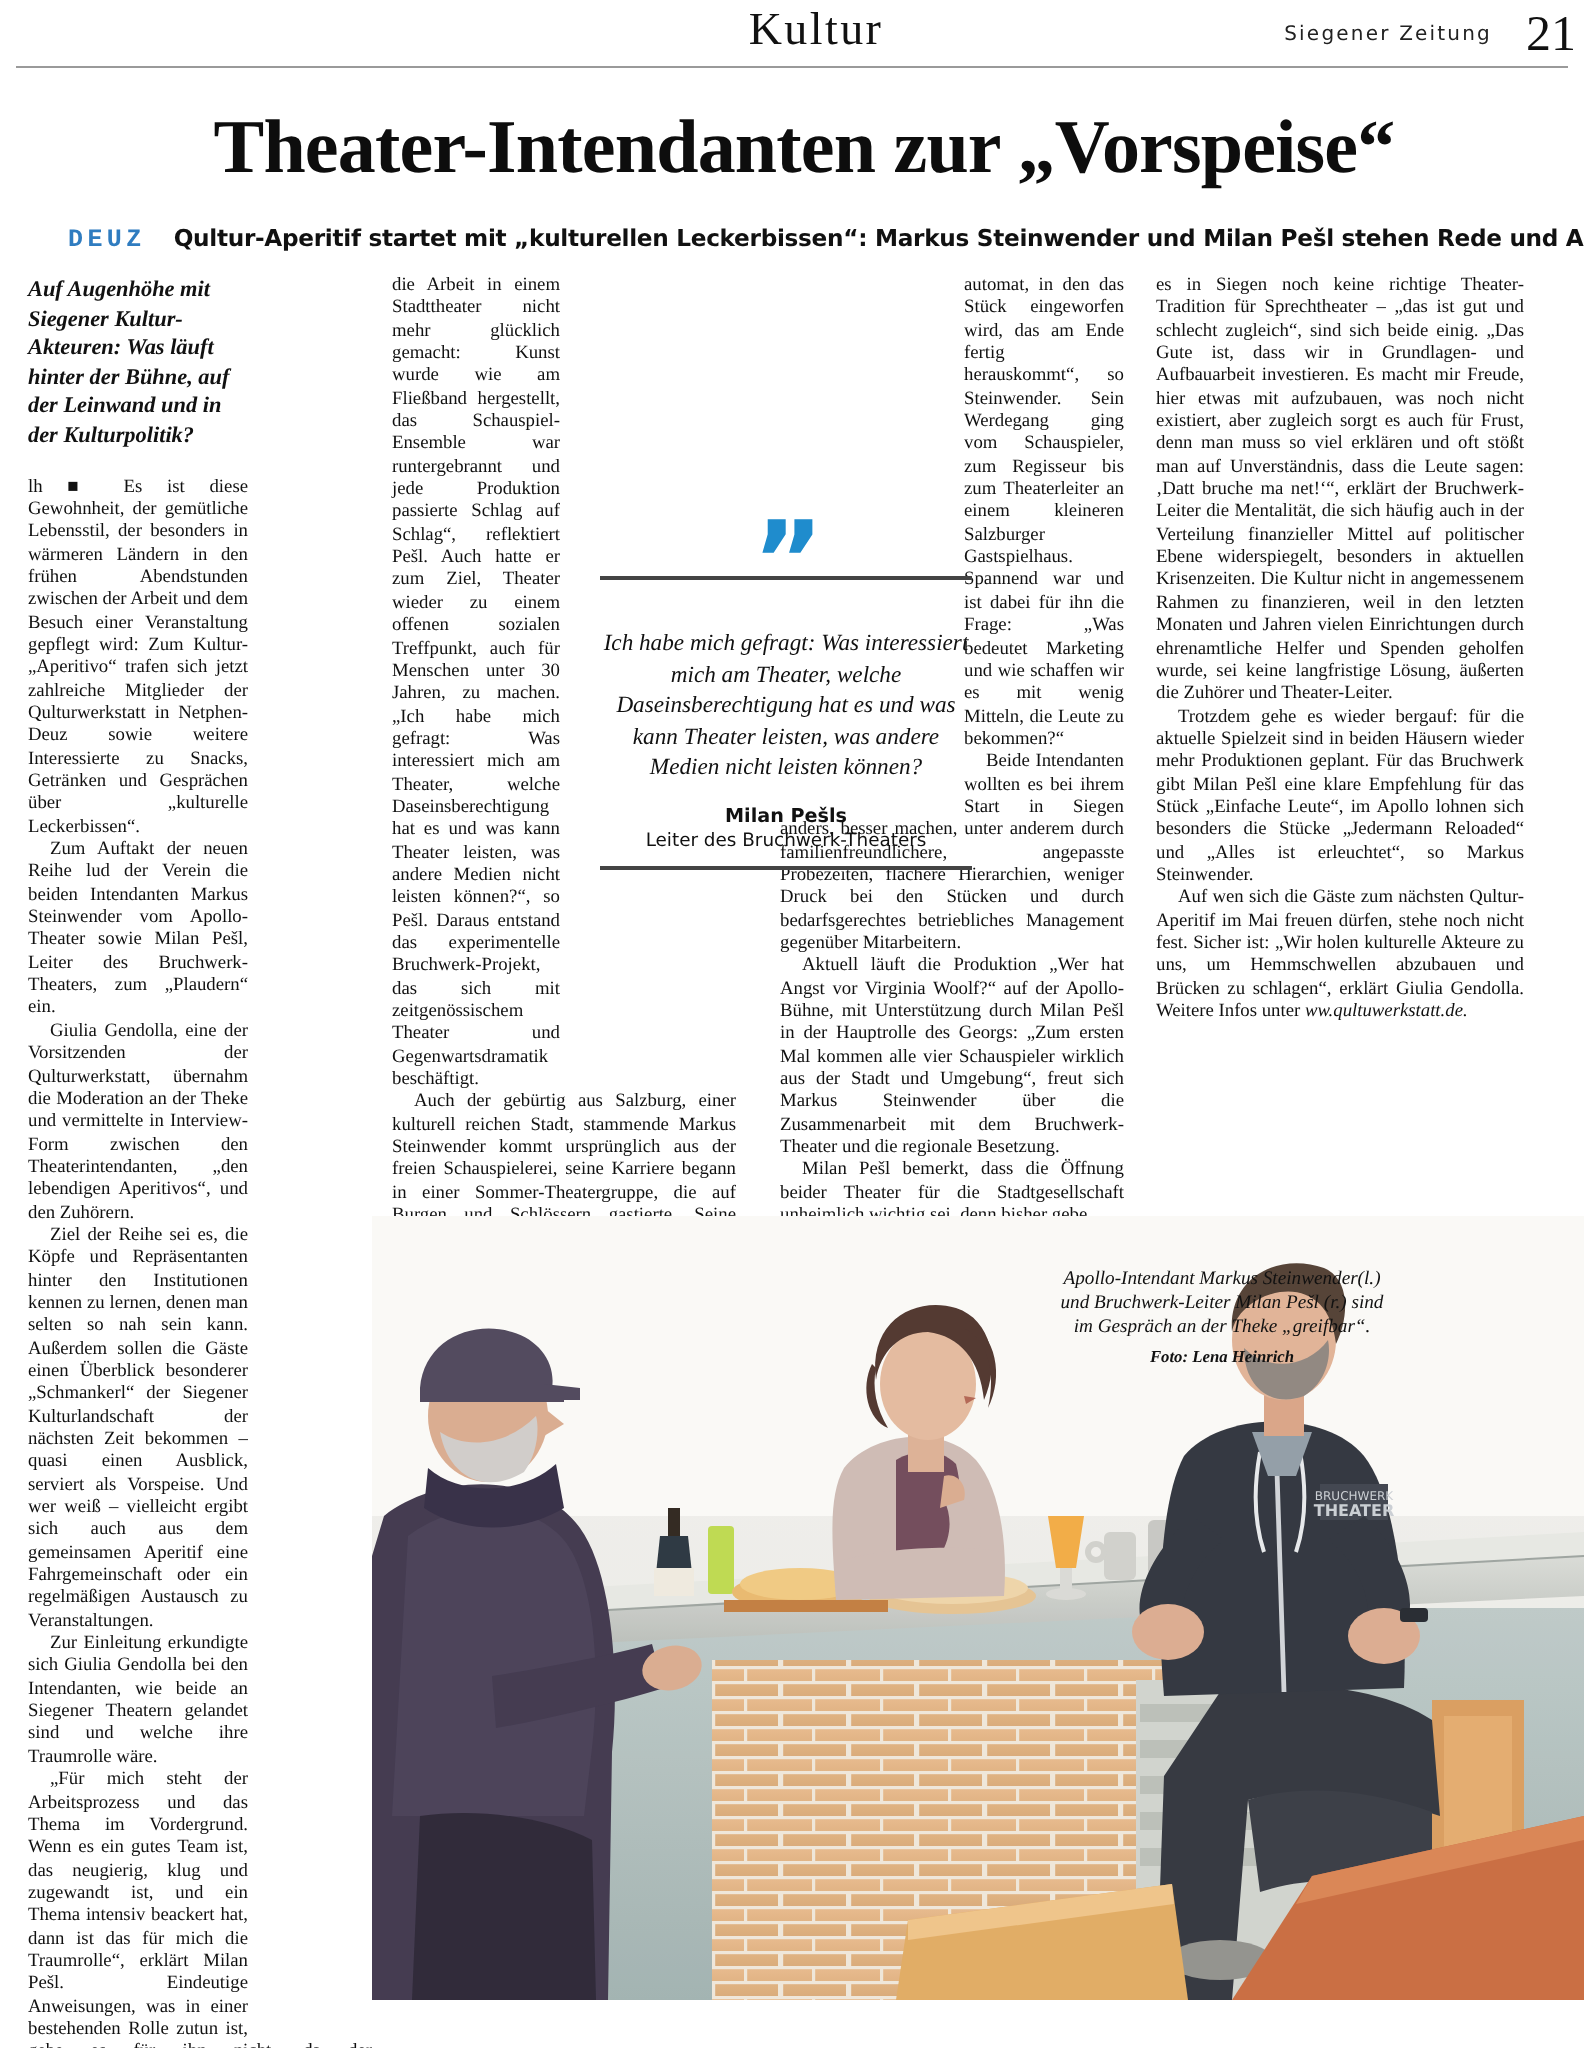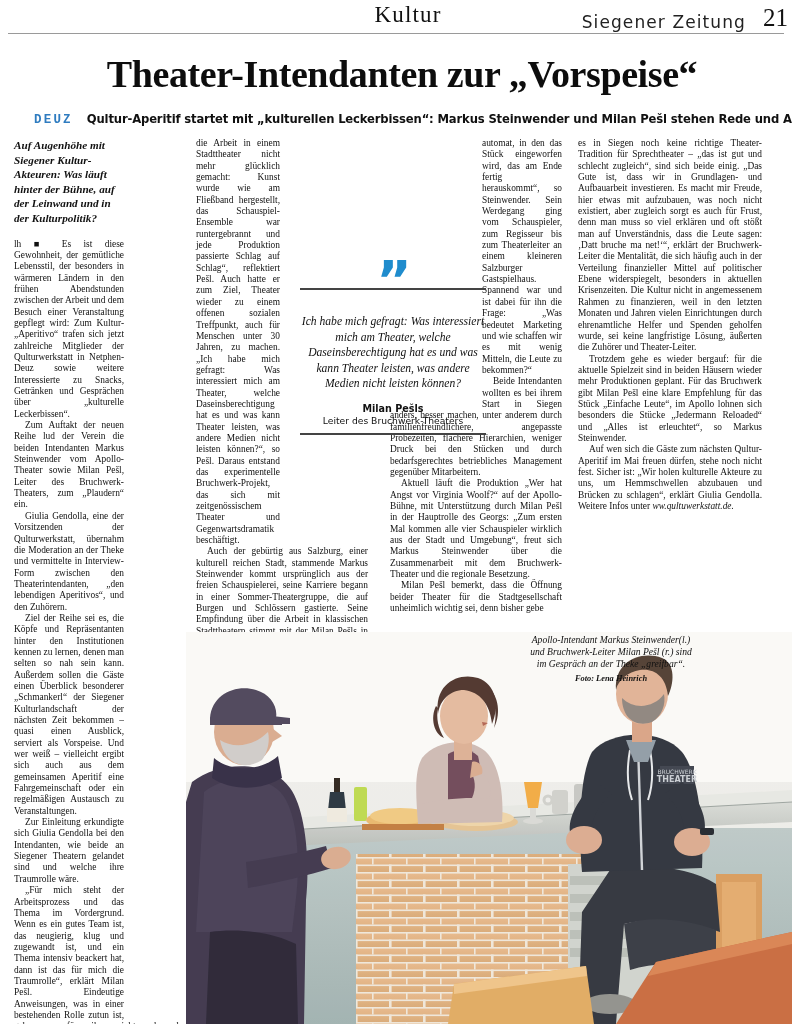--- a/index.html
+++ b/index.html
@@ -25,21 +25,21 @@
   .masthead .section-title{
     position:absolute;left:0;right:0;top:2px;
     text-align:center;
     font-family:"Liberation Serif", serif;
     font-size:23px;letter-spacing:1.2px;font-weight:400;
     color:#111;
   }
   .masthead .paper-name{
     position:absolute;right:58px;top:12px;
     font-family:"DejaVu Sans", sans-serif;
-    font-size:17px;letter-spacing:1.1px;
+    font-size:10px;letter-spacing:1.1px;
     color:#222;
   }
   .masthead .page-number{
     position:absolute;right:16px;top:4px;
     font-family:"Liberation Serif", serif;
     font-size:25px;font-weight:400;color:#111;
   }
   .rule-top{
     position:absolute;left:8px;right:8px;top:33px;height:1px;
     background:#9a9a9a;
@@ -134,21 +134,21 @@
     font-family:"DejaVu Sans", sans-serif;
     font-weight:400;font-size:9.2px;color:#111;margin-top:1px;
   }
   .pq-rule-bottom{
     position:absolute;left:0;bottom:-9px;width:186px;height:1.6px;background:#444;
   }
 
   
   .photo{
     position:absolute;
-    left:186px;top:632px;width:606px;height:392px;
+    left:186px;top:608px;width:606px;height:392px;
     overflow:hidden;
     background:#737373;
   }
   .photo svg{display:block;}
 
   .photo-caption{
     position:absolute;
     left:530px;top:634px;width:162px;
     text-align:center;
     font-family:"Liberation Serif", serif;

